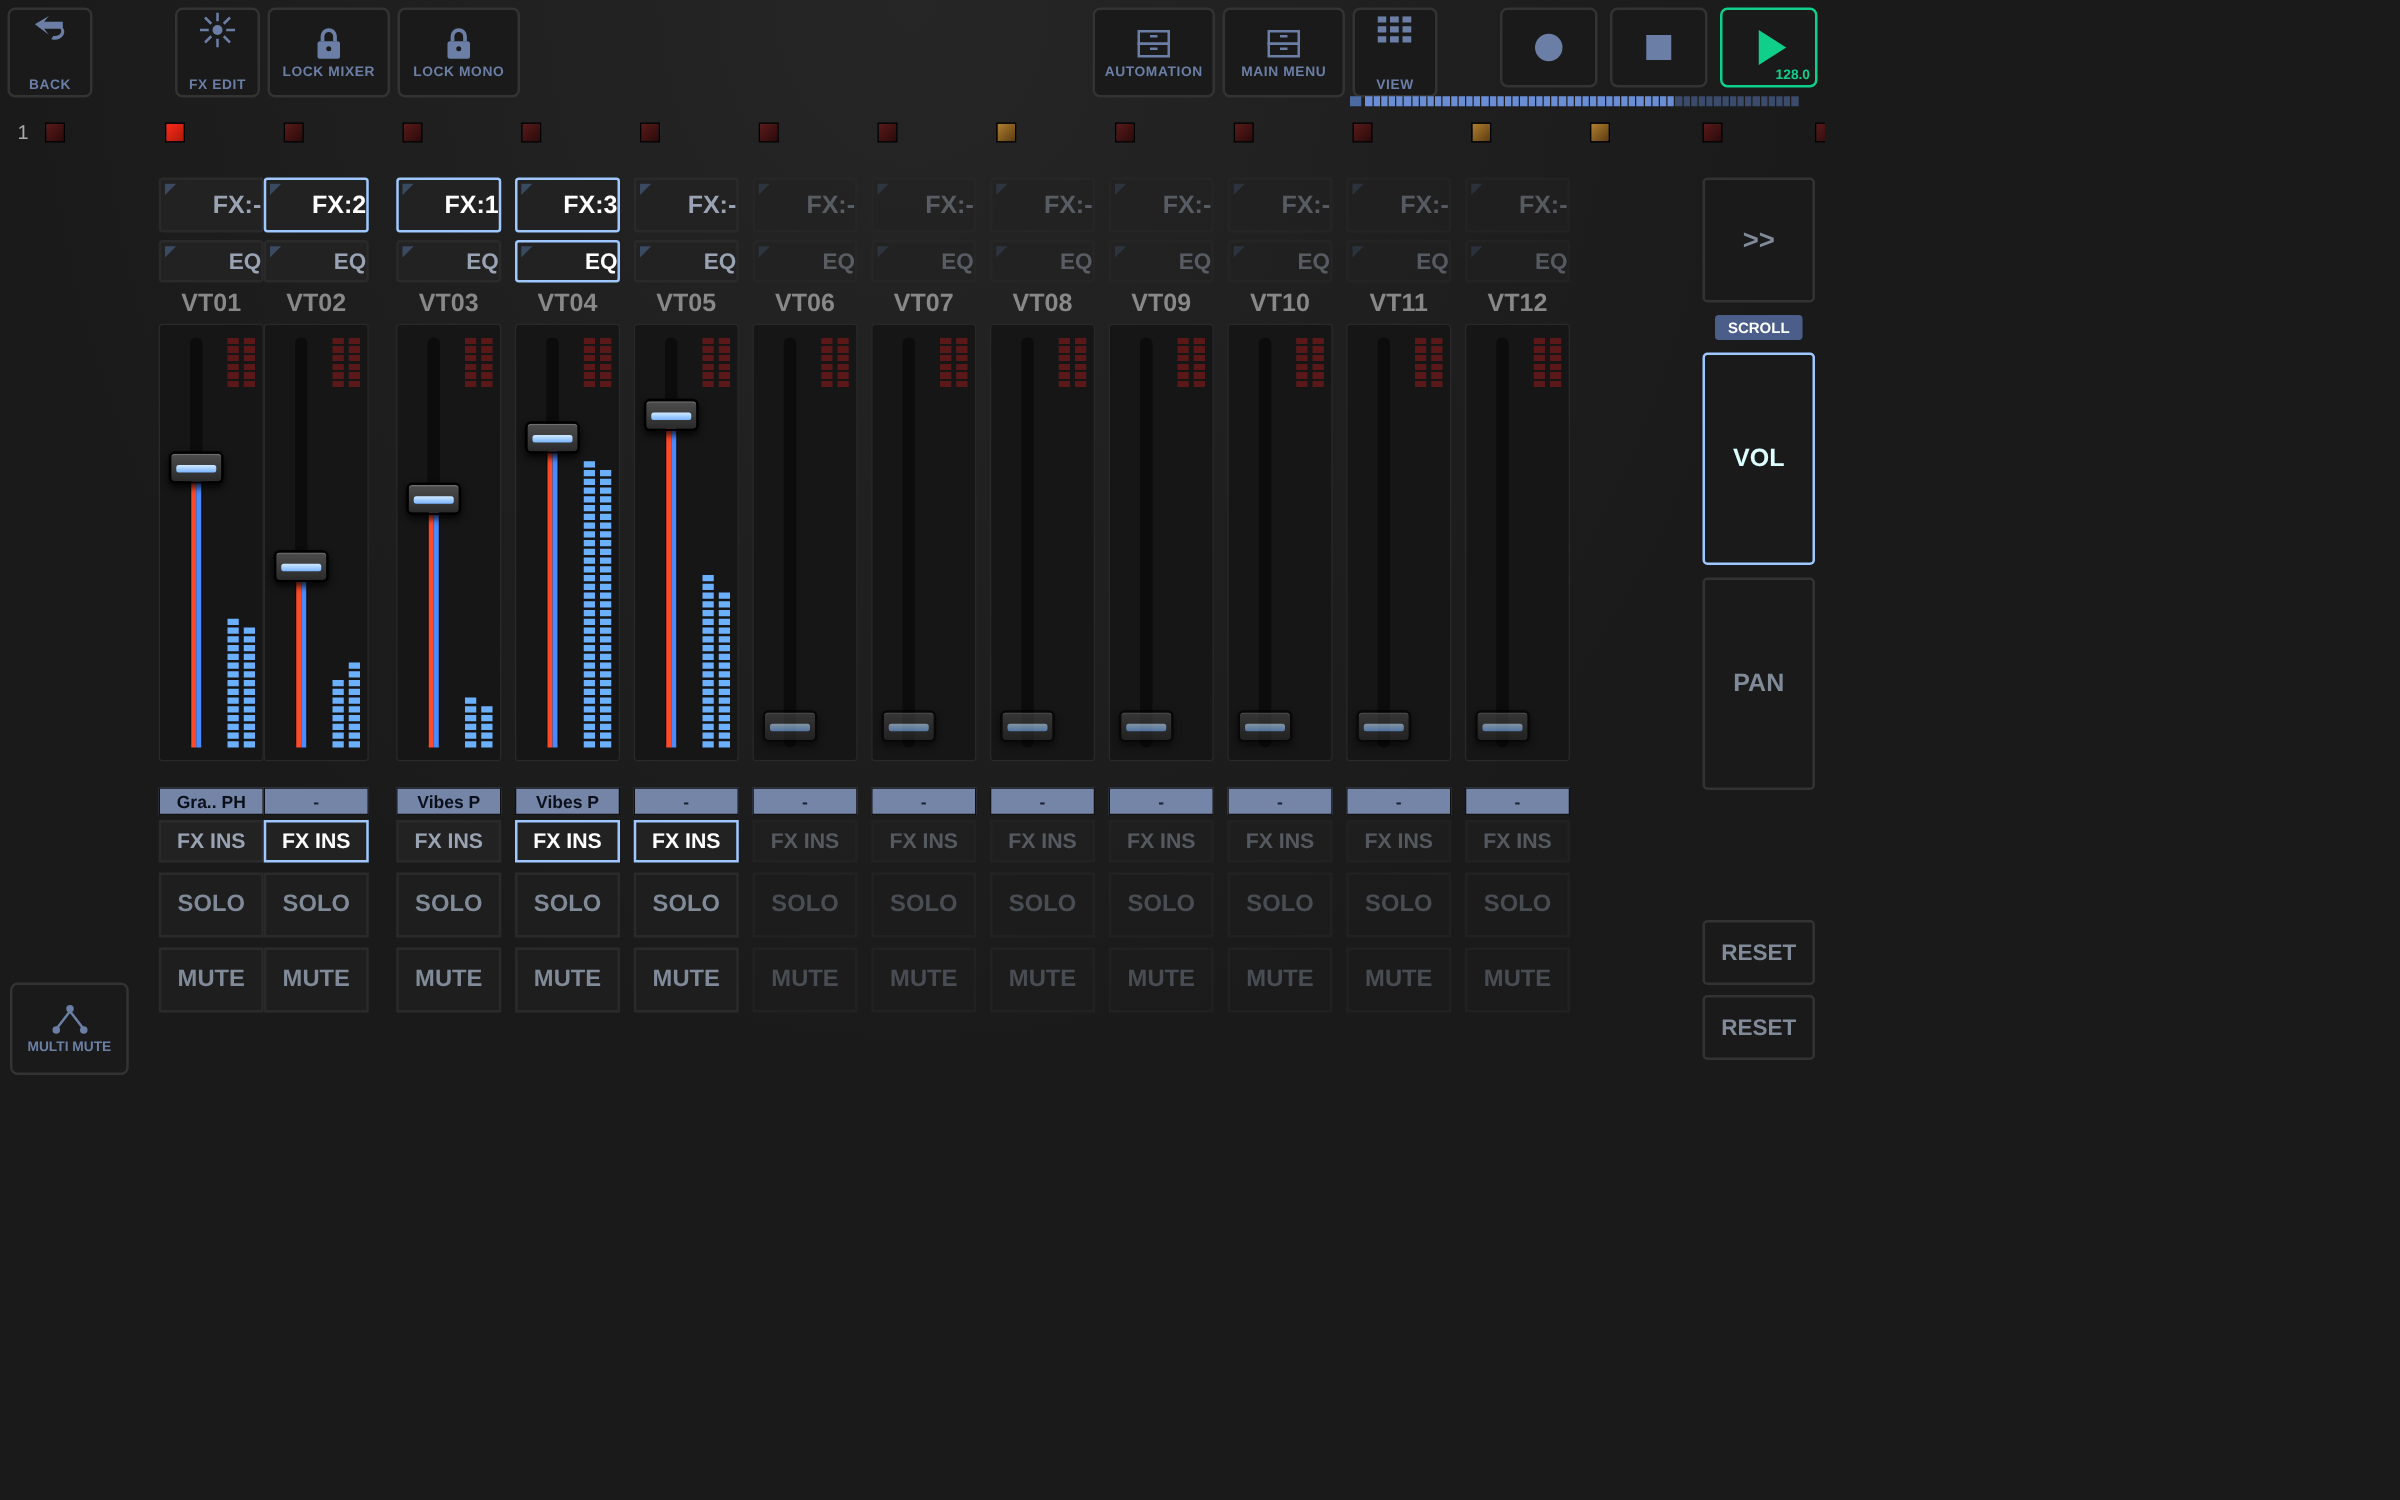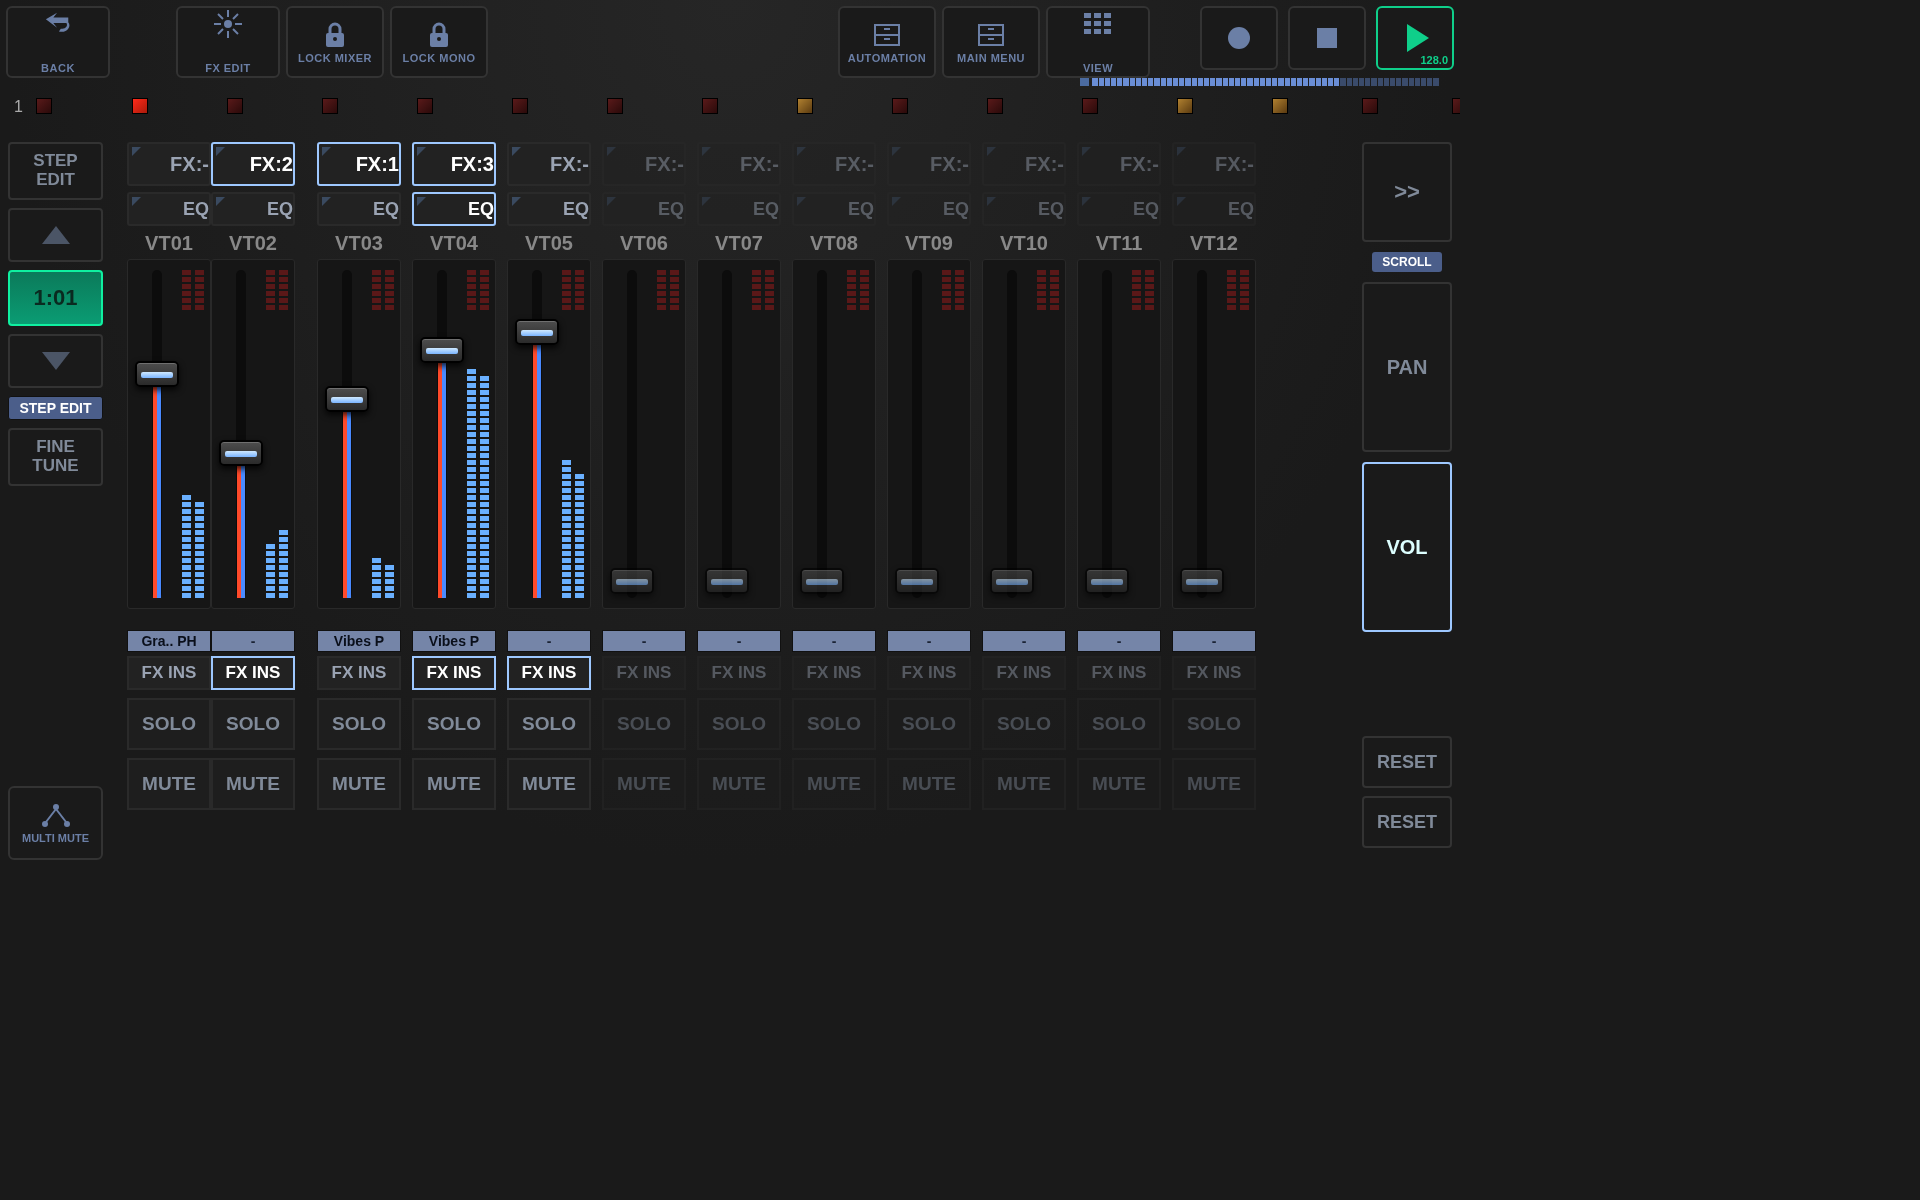--- a/index.html
+++ b/index.html
@@ -4,21 +4,21 @@
 <style>
 html,body{margin:0;padding:0;background:#1a1a1a;font-family:Arial,Helvetica,sans-serif;overflow:hidden;width:1460px;height:870px;color:#888;}
 *{box-sizing:border-box;user-select:none;}
 .root{position:relative;width:1460px;height:870px;background:radial-gradient(ellipse at 50% 0%,#262626,#1a1a1a 70%);}
 
 
 .topbar{position:absolute;top:6px;left:6px;right:6px;height:76px;display:flex;}
 .btn-top{height:72px;margin-right:6px;background:#1a1a1a;border:2px solid #333;border-radius:6px;display:flex;flex-direction:column;align-items:center;justify-content:center;gap:3px;font-size:11px;font-weight:bold;color:#6b7fa6;letter-spacing:.5px;}
 .btn-top .icon{width:28px;height:28px;color:#6b7fa6;display:flex;align-items:center;justify-content:center;}
 .btn-top.wide{width:98px;}
-.btn-top.nrw{width:104px;gap:24px;}
+.btn-top.nrw{width:68px;gap:24px;}
 .transport{margin-left:4px;height:64px;width:78px;border:2px solid #333;border-radius:6px;background:#1a1a1a;display:flex;align-items:center;justify-content:center;}
 .transport.play{border-color:#0fcf8a;position:relative;}
 .transport.play .tri{width:0;height:0;border-left:22px solid #0fcf8a;border-top:14px solid transparent;border-bottom:14px solid transparent;margin-left:6px;}
 .transport.play .bpm{position:absolute;right:4px;bottom:2px;font-size:11px;color:#0fcf8a;font-weight:bold;}
 .rec-dot{width:22px;height:22px;border-radius:50%;background:#6b7fa6;}
 .stop-sq{width:20px;height:20px;background:#6b7fa6;}
 .progressbar{position:absolute;top:72px;left:1080px;right:8px;height:10px;}
 .progressbar .seg{display:inline-block;height:8px;width:1.4%;margin-right:1px;background:#3a4b6b;}
 .progressbar .seg.on{background:#6a8ed6;}
 .progressbar .lead{display:inline-block;height:8px;width:2.5%;background:#4b6ba0;margin-right:3px;}
@@ -215,51 +215,37 @@
         <div class="ind" style="left: 979px;"></div>
         <div class="ind" style="left: 1074px;"></div>
         <div class="ind amb" style="left: 1169px;"></div>
         <div class="ind" style="left: 28px;"></div>
         <div class="ind amb" style="left: 1264px;"></div>
         <div class="ind" style="left: 1354px;"></div>
         <div class="ind" style="left: 1444px;"></div>
       </div>
   </div>
 
-  <div class="leftcol">
-    <div class="lbtn h60" style="white-space:pre-line;text-align:center">STEP
-EDIT</div>
-    <div class="lbtn h58">
-        <span class="tri-up"></span>
-      </div>
-    <div class="lbtn timer">1:01</div>
-    <div class="lbtn h58">
-        <span class="tri-dn"></span>
-      </div>
-    <div class="lbl-chip">STEP EDIT</div>
-    <div class="lbtn h60" style="white-space:pre-line;text-align:center">FINE
-TUNE</div>
-  </div>
   <div class="mm">
     <span>
       <svg width="30" height="26" viewBox="0 0 30 26">
           <circle cx="15" cy="5" r="3" fill="#6b7fa6"></circle>
           <circle cx="4" cy="22" r="3" fill="#6b7fa6"></circle>
           <circle cx="26" cy="22" r="3" fill="#6b7fa6"></circle>
           <path d="M15 7L5 20M15 7l10 13" stroke="#6b7fa6" stroke-width="2"></path>
         </svg>
     </span>
     <span>MULTI MUTE</span>
   </div>
 
   <div class="rightcol">
     <div class="rbtn h70" style="font-size:22px">&gt;&gt;</div>
     <div class="rchip">SCROLL</div>
+    <div class="rbtn h170 sel">VOL</div>
     <div class="rbtn h170">PAN</div>
-    <div class="rbtn h170 sel">VOL</div>
   </div>
   <div class="rbtn reset" style="right:8px;bottom:72px;width:90px">RESET</div>
   <div class="rbtn reset" style="right:8px;bottom:12px;width:90px">RESET</div>
 
   <div class="strips" id="strips">
       <div class="strip" style="left: 0px;">
         <div class="cell fx">
           <span class="cnotch"></span>
           <span>FX:-</span>
         </div>

